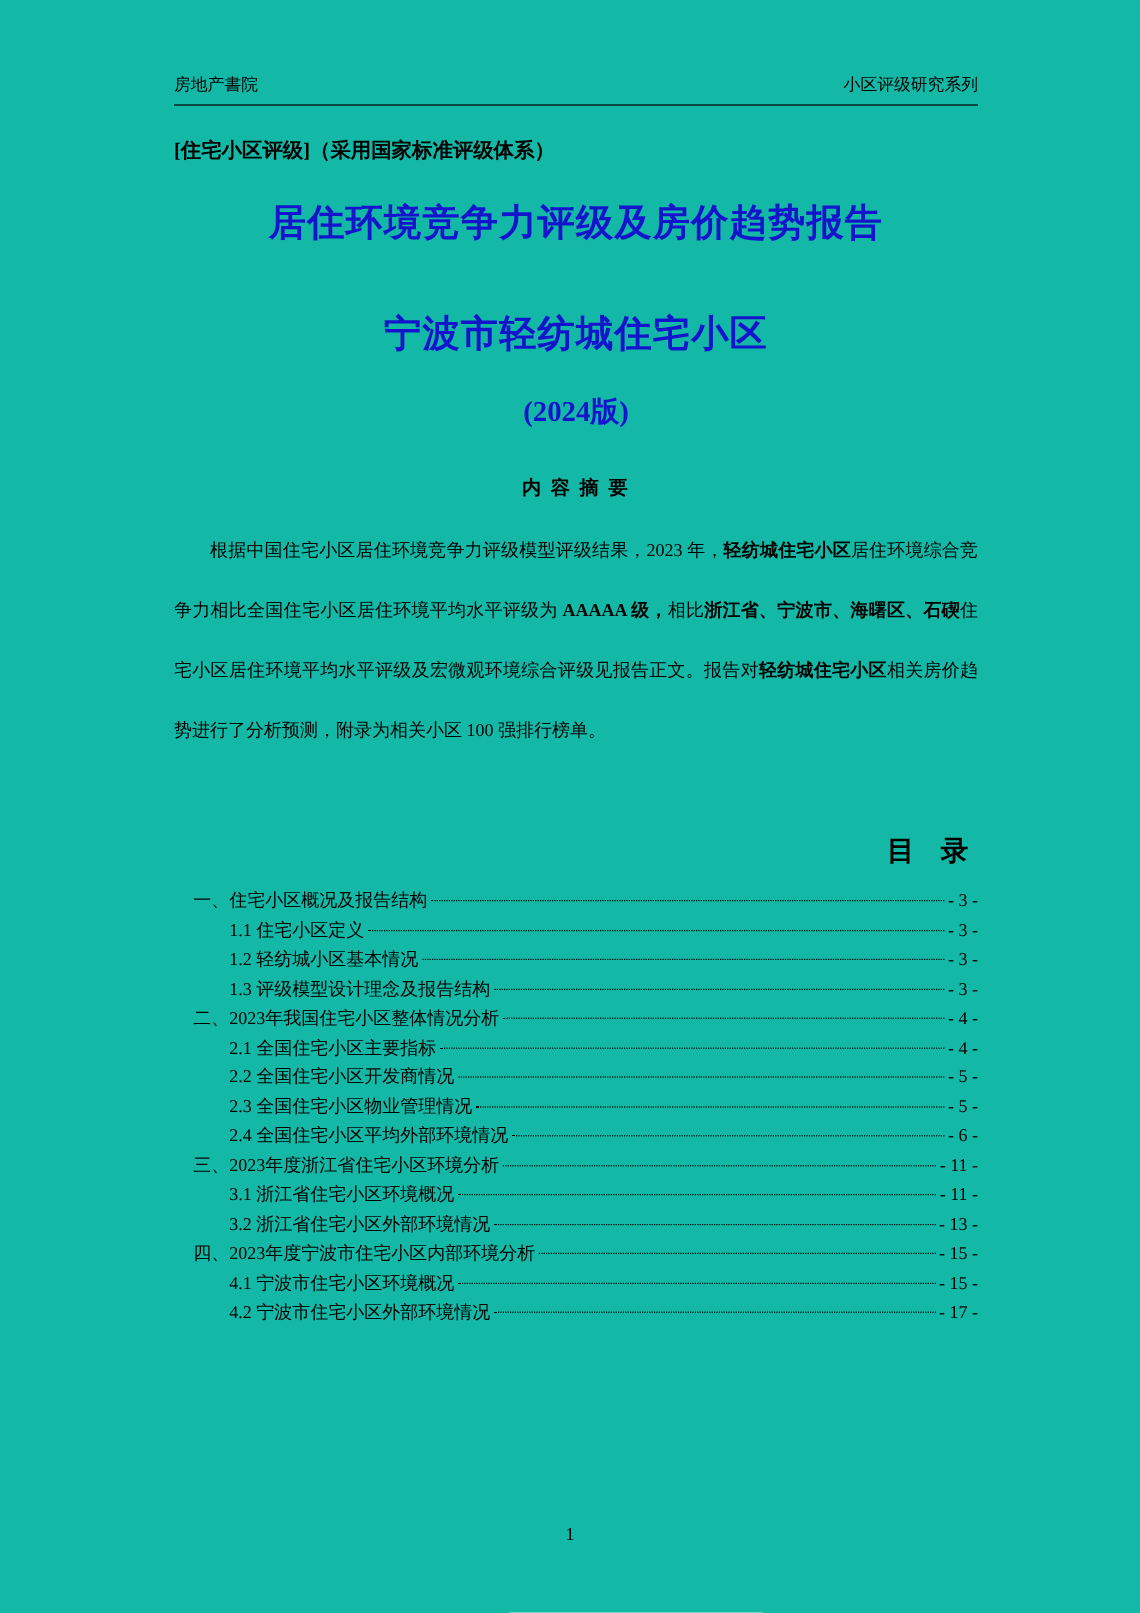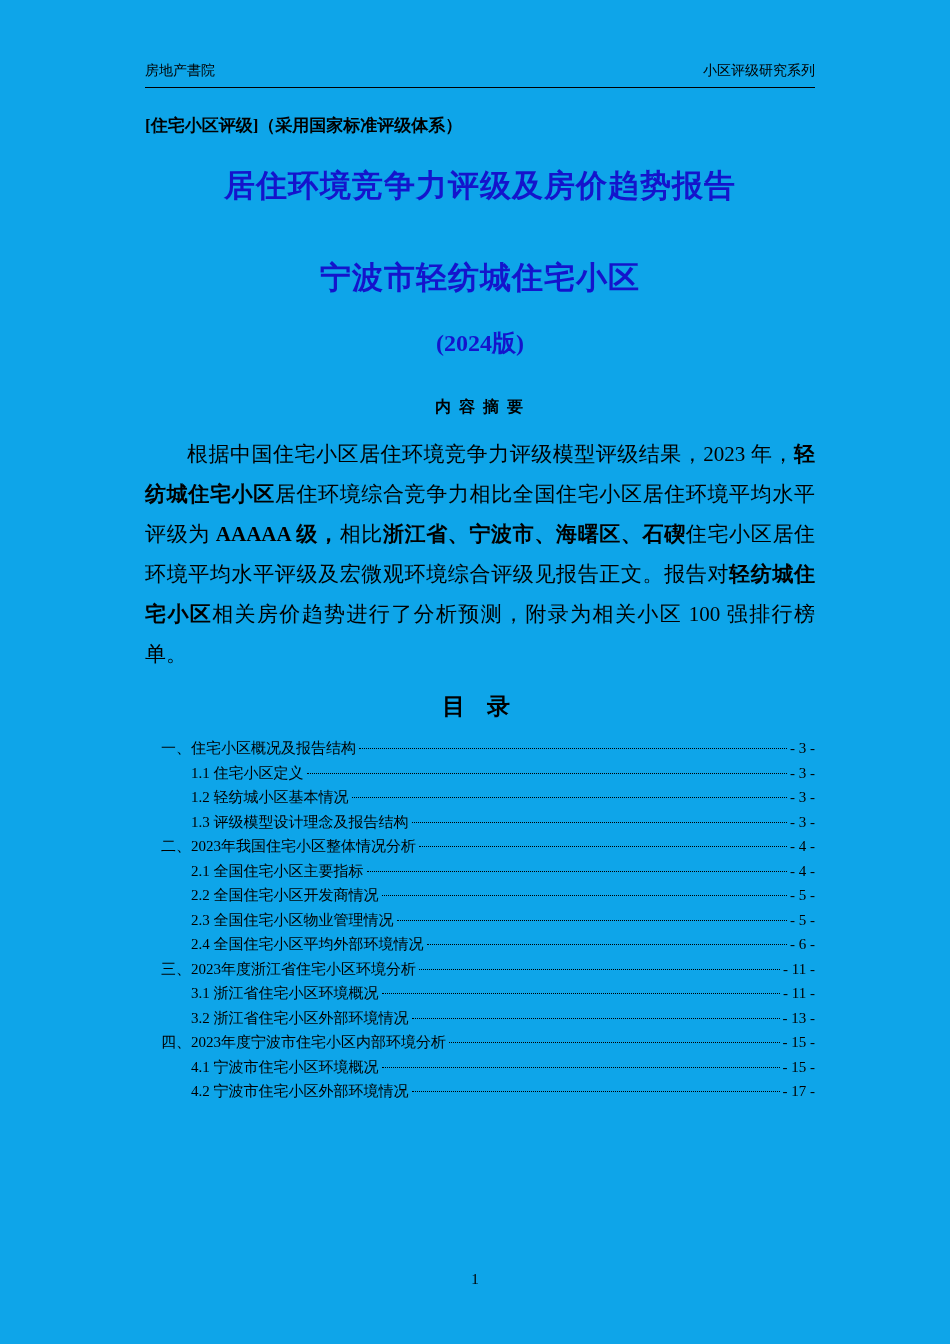--- a/index.html
+++ b/index.html
@@ -1,21 +1,21 @@
 <!DOCTYPE html>
 <html style="--accent-blue: #1414CC; --text-black: #000000;"><head>
 <meta charset="utf-8">
 <style>
   :root { --accent-blue: #1414CC; --text-black: #000000; }
   * { margin: 0; padding: 0; box-sizing: border-box; }
   html, body { background: #ffffff; }
   .page {
     width: 950px; height: 1344px;
     margin: 0 auto; position: relative;
-    background: #0ea5e9; color: var(--text-black);
+    background: #14b8a6; color: var(--text-black);
     font-family: "Liberation Serif", serif;
     overflow: hidden;
   }
   .content { padding: 0 135px 0 145px; }
 
   .header {
     display: flex; justify-content: space-between; align-items: flex-end;
     padding-top: 62px; font-size: 14px;
   }
   .header-left { font-weight: normal; }
@@ -33,28 +33,28 @@
   .title-edition {
     text-align: center; color: var(--accent-blue);
     font-weight: bold; font-size: 24px; margin-top: 28px;
   }
 
   .abstract-heading {
     text-align: center; font-size: 16px; font-weight: bold;
     margin-top: 38px; letter-spacing: 2px;
   }
   .abstract-body {
-    margin-top: 16px; font-size: 21px; line-height: 40px;
+    margin-top: 16px; font-size: 15px; line-height: 50px;
     text-align: justify; text-indent: 2em;
   }
   .seg-bold { font-weight: bold; }
 
   .toc-heading {
-    text-align: center; font-size: 23px; font-weight: bold;
-    margin-top: 17px; letter-spacing: 8px;
+    text-align: right; font-size: 23px; font-weight: bold;
+    margin-top: 60px; letter-spacing: 8px;
   }
   .toc { margin-top: 14px; font-size: 15px; }
   .toc-row { display: flex; align-items: baseline; height: 24.5px; line-height: 24.5px; margin-left: 16px; }
   .toc-indent { padding-left: 30px; }
   .toc-label { white-space: nowrap; }
   .toc-dots { flex: 1; border-bottom: 1.6px dotted #000; margin: 0 3px; transform: translateY(-4px); min-width: 12px; }
   .toc-page { white-space: nowrap; }
 
   .footer {
     position: absolute; bottom: 56px; left: 0; width: 100%;

